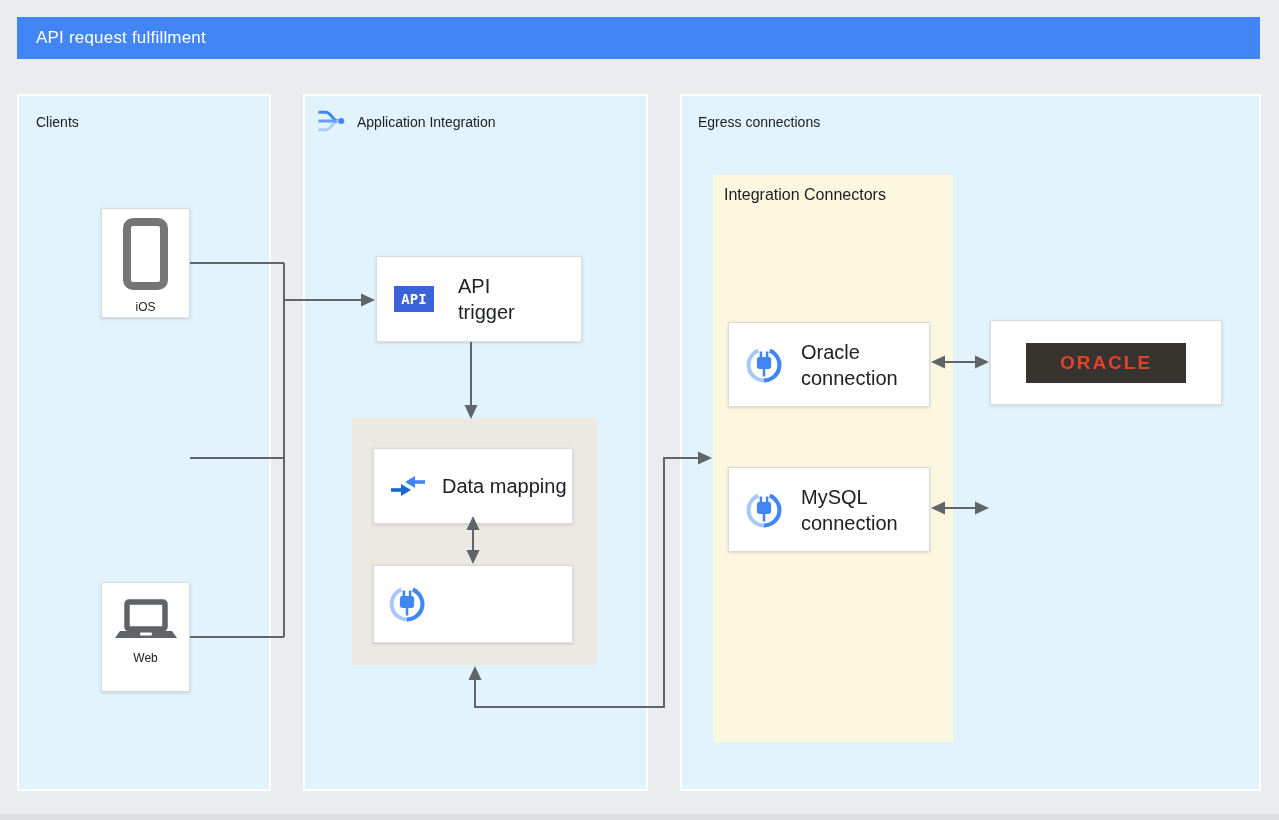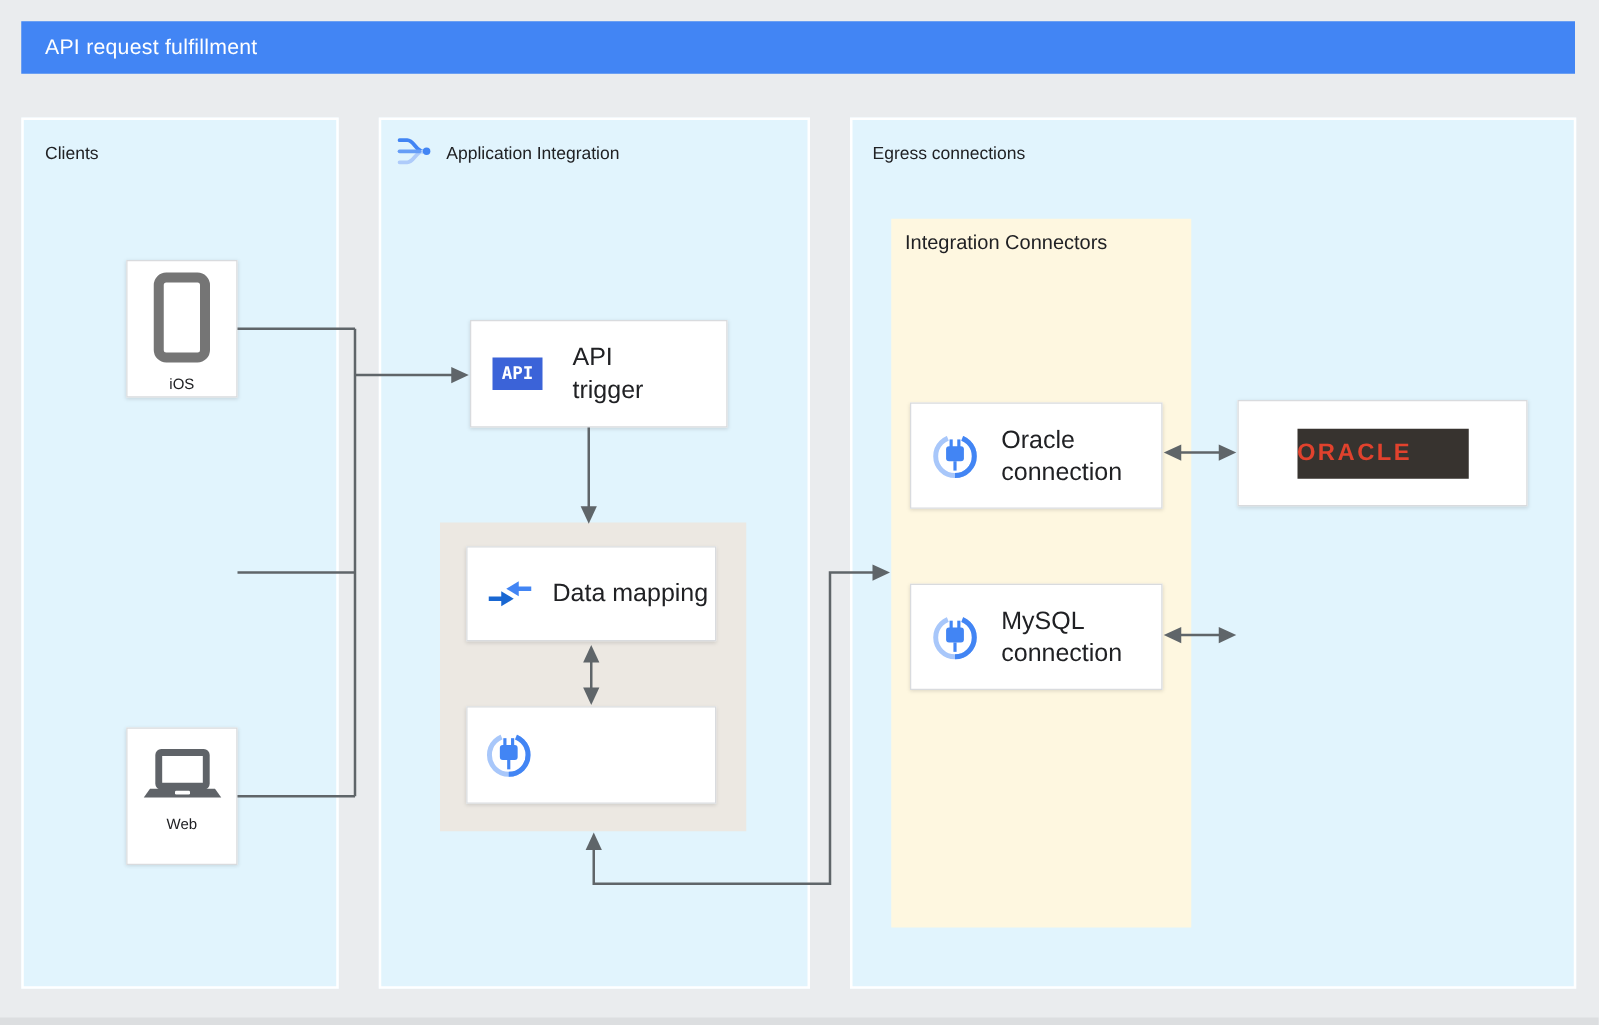--- a/index.html
+++ b/index.html
@@ -25,21 +25,21 @@
   .phone-icon{margin-top:9px;width:29px;height:56px;background:#fff;border:8px solid #757575;border-radius:10px;}
 
   .task-node{display:flex;align-items:center;}
   .task-node .label{font-size:20px;color:#202124;line-height:1.3;}
 
   .api-icon{width:40px;height:26px;background:#3B63D8;display:flex;align-items:center;justify-content:center;
     color:#fff;font-family:"DejaVu Sans Mono",monospace;font-weight:bold;font-size:14px;flex:0 0 auto;}
 
   .icon-box{flex:0 0 auto;display:flex;align-items:center;justify-content:center;}
 
-  .oracle-logo{background:#37332F;width:137px;height:40px;display:flex;align-items:center;}
+  .oracle-logo{background:#37332F;width:160px;height:40px;display:flex;align-items:center;justify-content:center;}
   .oracle-logo span{color:#E1422D;font-size:19px;font-weight:bold;letter-spacing:2px;}
 
   .mysql-logo{position:relative;display:flex;align-items:flex-end;}
   .mysql-logo .my{color:#00758F;font-size:26px;font-weight:bold;letter-spacing:-.5px;}
   .mysql-logo .sql{color:#F29111;font-size:26px;font-weight:bold;letter-spacing:-.5px;}
   .mysql-logo .tm{color:#8A8A8A;font-size:8px;margin-bottom:2px;}
   .mysql-dolphin{position:absolute;top:-30px;right:2px;}
 
   svg.overlay{position:absolute;left:0;top:0;pointer-events:none;z-index:6;}
   .node{z-index:3;}
@@ -91,21 +91,21 @@
       </svg>
     </div>
     <div class="label" style="margin-top:6px;">Web</div>
   </div>
 
   <div class="node task-node" style="left:376px;top:256px;width:206px;height:86px;padding-left:17px;">
     <div class="api-icon">API</div>
     <div class="label" style="margin-left:24px;width:70px;">API trigger</div>
   </div>
 
-  <div class="node task-node" style="left:373px;top:437px;width:200px;height:76px;padding-left:16px;">
+  <div class="node task-node" style="left:373px;top:448px;width:200px;height:76px;padding-left:16px;">
     <div class="icon-box">
       <svg width="36" height="30" viewBox="0 0 36 30">
         <path d="M1 19 H12" stroke="#1967D2" stroke-width="3.6" fill="none"></path>
         <polygon points="21,19 11,13 11,25" fill="#1967D2"></polygon>
         <path d="M35 11 H24" stroke="#4285F4" stroke-width="3.6" fill="none"></path>
         <polygon points="15,11 25,5 25,17" fill="#4285F4"></polygon>
       </svg>
     </div>
     <div class="label" style="margin-left:16px;">Data mapping</div>
   </div>

